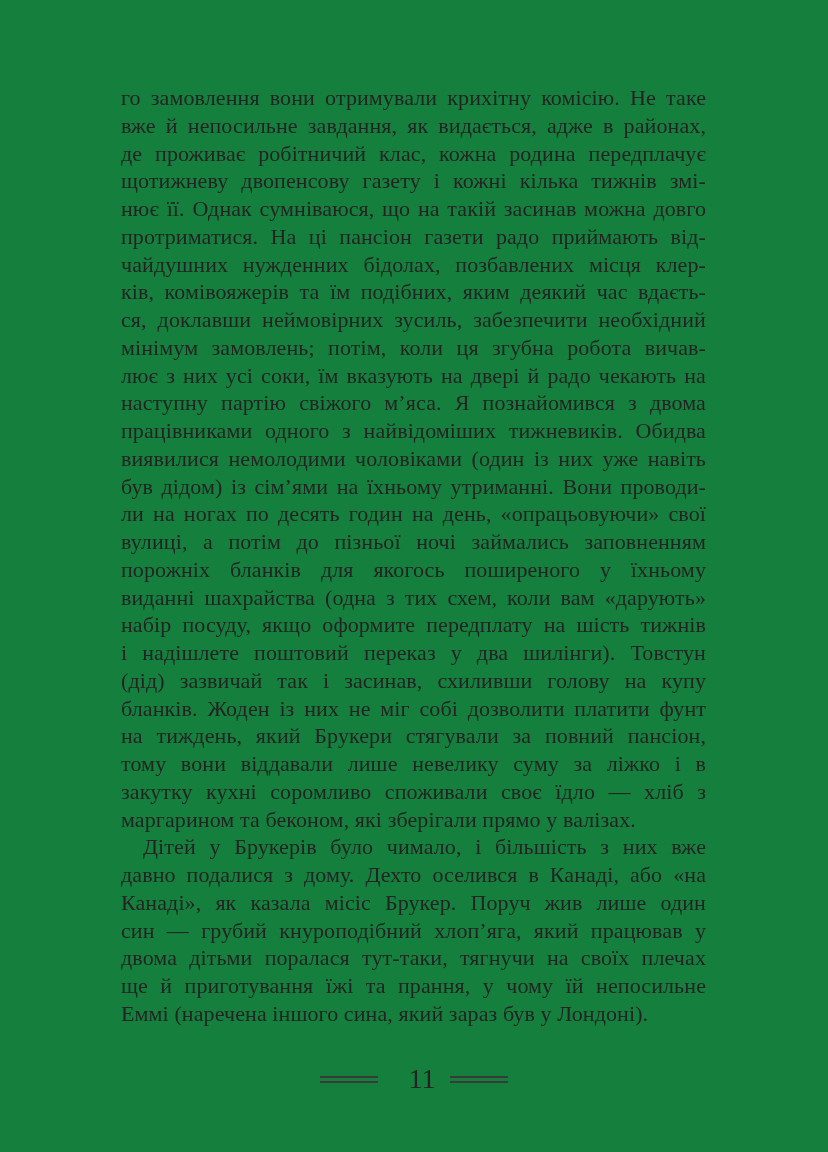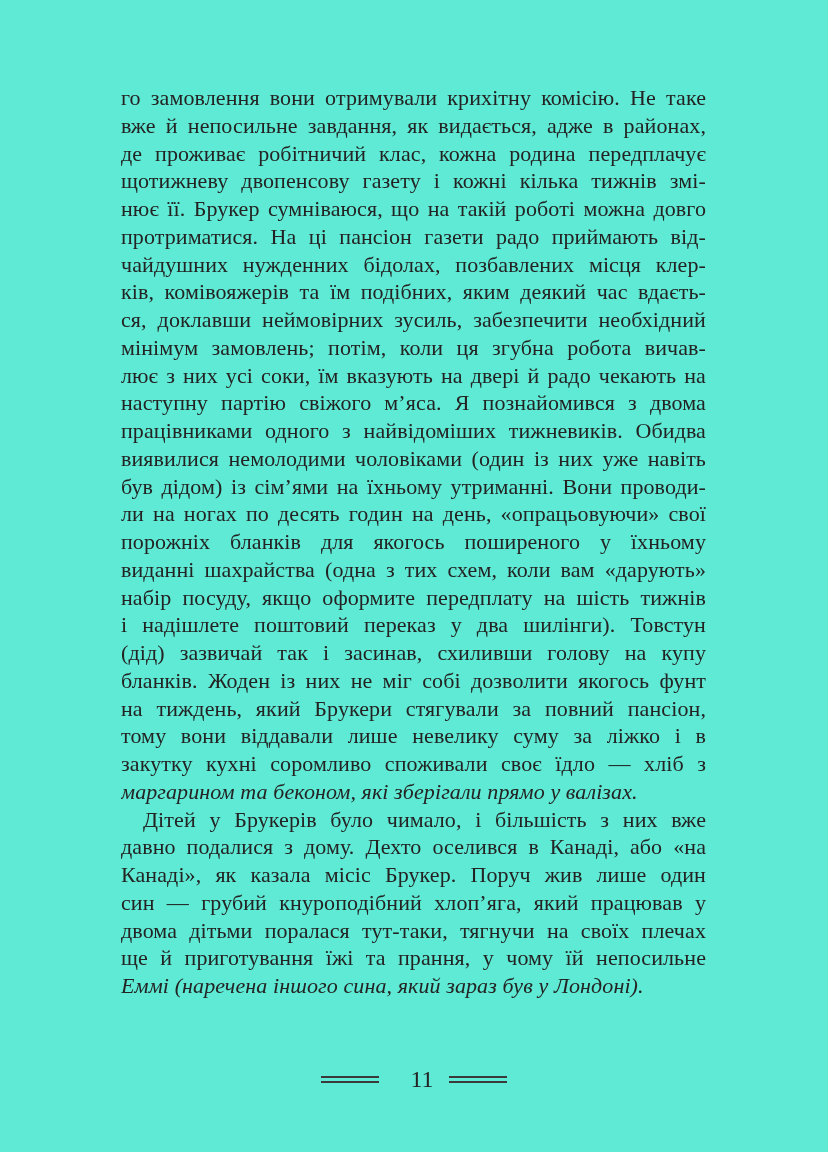--- a/index.html
+++ b/index.html
@@ -4,21 +4,21 @@
 <style>
   html, body {
     margin: 0;
     padding: 0;
     background: #ffffff;
   }
   .page {
     position: relative;
     width: 828px;
     height: 1152px;
-    background: #5eead4;
+    background: #15803d;
     font-family: "Liberation Serif", "DejaVu Serif", serif;
     color: #232323;
     overflow: hidden;
   }
   .text-block {
     position: absolute;
     left: 121px;
     top: 84px;
     width: 585px;
   }
@@ -27,21 +27,20 @@
     line-height: 27.75px;
     height: 27.75px;
     text-align: justify;
     text-align-last: justify;
     white-space: normal;
     overflow: hidden;
     letter-spacing: 0.1px;
   }
   .ln.end {
     text-align-last: left;
-    font-style: italic;
   }
   .ln.ind {
     text-indent: 22px;
   }
   .footer {
     position: absolute;
     top: 1064px;
     left: 0;
     width: 828px;
     height: 30px;
@@ -51,53 +50,54 @@
     gap: 15px;
   }
   .double-rule {
     width: 58px;
     height: 7px;
     box-sizing: border-box;
     border-top: 2px solid #3a3a3a;
     border-bottom: 2px solid #3a3a3a;
   }
   .page-number {
-    font-size: 24px;
+    font-size: 28px;
     line-height: 30px;
     color: #232323;
     margin-left: 16px;
   }
 </style>
 </head>
 <body>
 
 <div class="page">
   <div class="text-block">
     <div class="ln">го замовлення вони отримували крихітну комісію. Не таке</div>
     <div class="ln">вже й непосильне завдання, як видається, адже в районах,</div>
     <div class="ln">де проживає робітничий клас, кожна родина передплачує</div>
     <div class="ln">щотижневу двопенсову газету і кожні кілька тижнів змі-</div>
-    <div class="ln">нює її. Брукер сумніваюся, що на такій роботі можна довго</div>
+    <div class="ln">нює її. Однак сумніваюся, що на такій засинав можна довго</div>
     <div class="ln">протриматися. На ці пансіон газети радо приймають від-</div>
     <div class="ln">чайдушних нужденних бідолах, позбавлених місця клер-</div>
     <div class="ln">ків, комівояжерів та їм подібних, яким деякий час вдаєть-</div>
     <div class="ln">ся, доклавши неймовірних зусиль, забезпечити необхідний</div>
     <div class="ln">мінімум замовлень; потім, коли ця згубна робота вичав-</div>
     <div class="ln">лює з них усі соки, їм вказують на двері й радо чекають на</div>
     <div class="ln">наступну партію свіжого м’яса. Я познайомився з двома</div>
     <div class="ln">працівниками одного з найвідоміших тижневиків. Обидва</div>
     <div class="ln">виявилися немолодими чоловіками (один із них уже навіть</div>
     <div class="ln">був дідом) із сім’ями на їхньому утриманні. Вони проводи-</div>
     <div class="ln">ли на ногах по десять годин на день, «опрацьовуючи» свої</div>
+    <div class="ln">вулиці, а потім до пізньої ночі займались заповненням</div>
     <div class="ln">порожніх бланків для якогось поширеного у їхньому</div>
     <div class="ln">виданні шахрайства (одна з тих схем, коли вам «дарують»</div>
     <div class="ln">набір посуду, якщо оформите передплату на шість тижнів</div>
     <div class="ln">і надішлете поштовий переказ у два шилінги). Товстун</div>
     <div class="ln">(дід) зазвичай так і засинав, схиливши голову на купу</div>
-    <div class="ln">бланків. Жоден із них не міг собі дозволити якогось фунт</div>
+    <div class="ln">бланків. Жоден із них не міг собі дозволити платити фунт</div>
     <div class="ln">на тиждень, який Брукери стягували за повний пансіон,</div>
     <div class="ln">тому вони віддавали лише невелику суму за ліжко і в</div>
     <div class="ln">закутку кухні соромливо споживали своє їдло — хліб з</div>
     <div class="ln end">маргарином та беконом, які зберігали прямо у валізах.</div>
     <div class="ln ind">Дітей у Брукерів було чимало, і більшість з них вже</div>
     <div class="ln">давно подалися з дому. Дехто оселився в Канаді, або «на</div>
     <div class="ln">Канаді», як казала місіс Брукер. Поруч жив лише один</div>
     <div class="ln">син — грубий кнуроподібний хлоп’яга, який працював у</div>
     <div class="ln">двома дітьми поралася тут-таки, тягнучи на своїх плечах</div>
     <div class="ln">ще й приготування їжі та прання, у чому їй непосильне</div>

